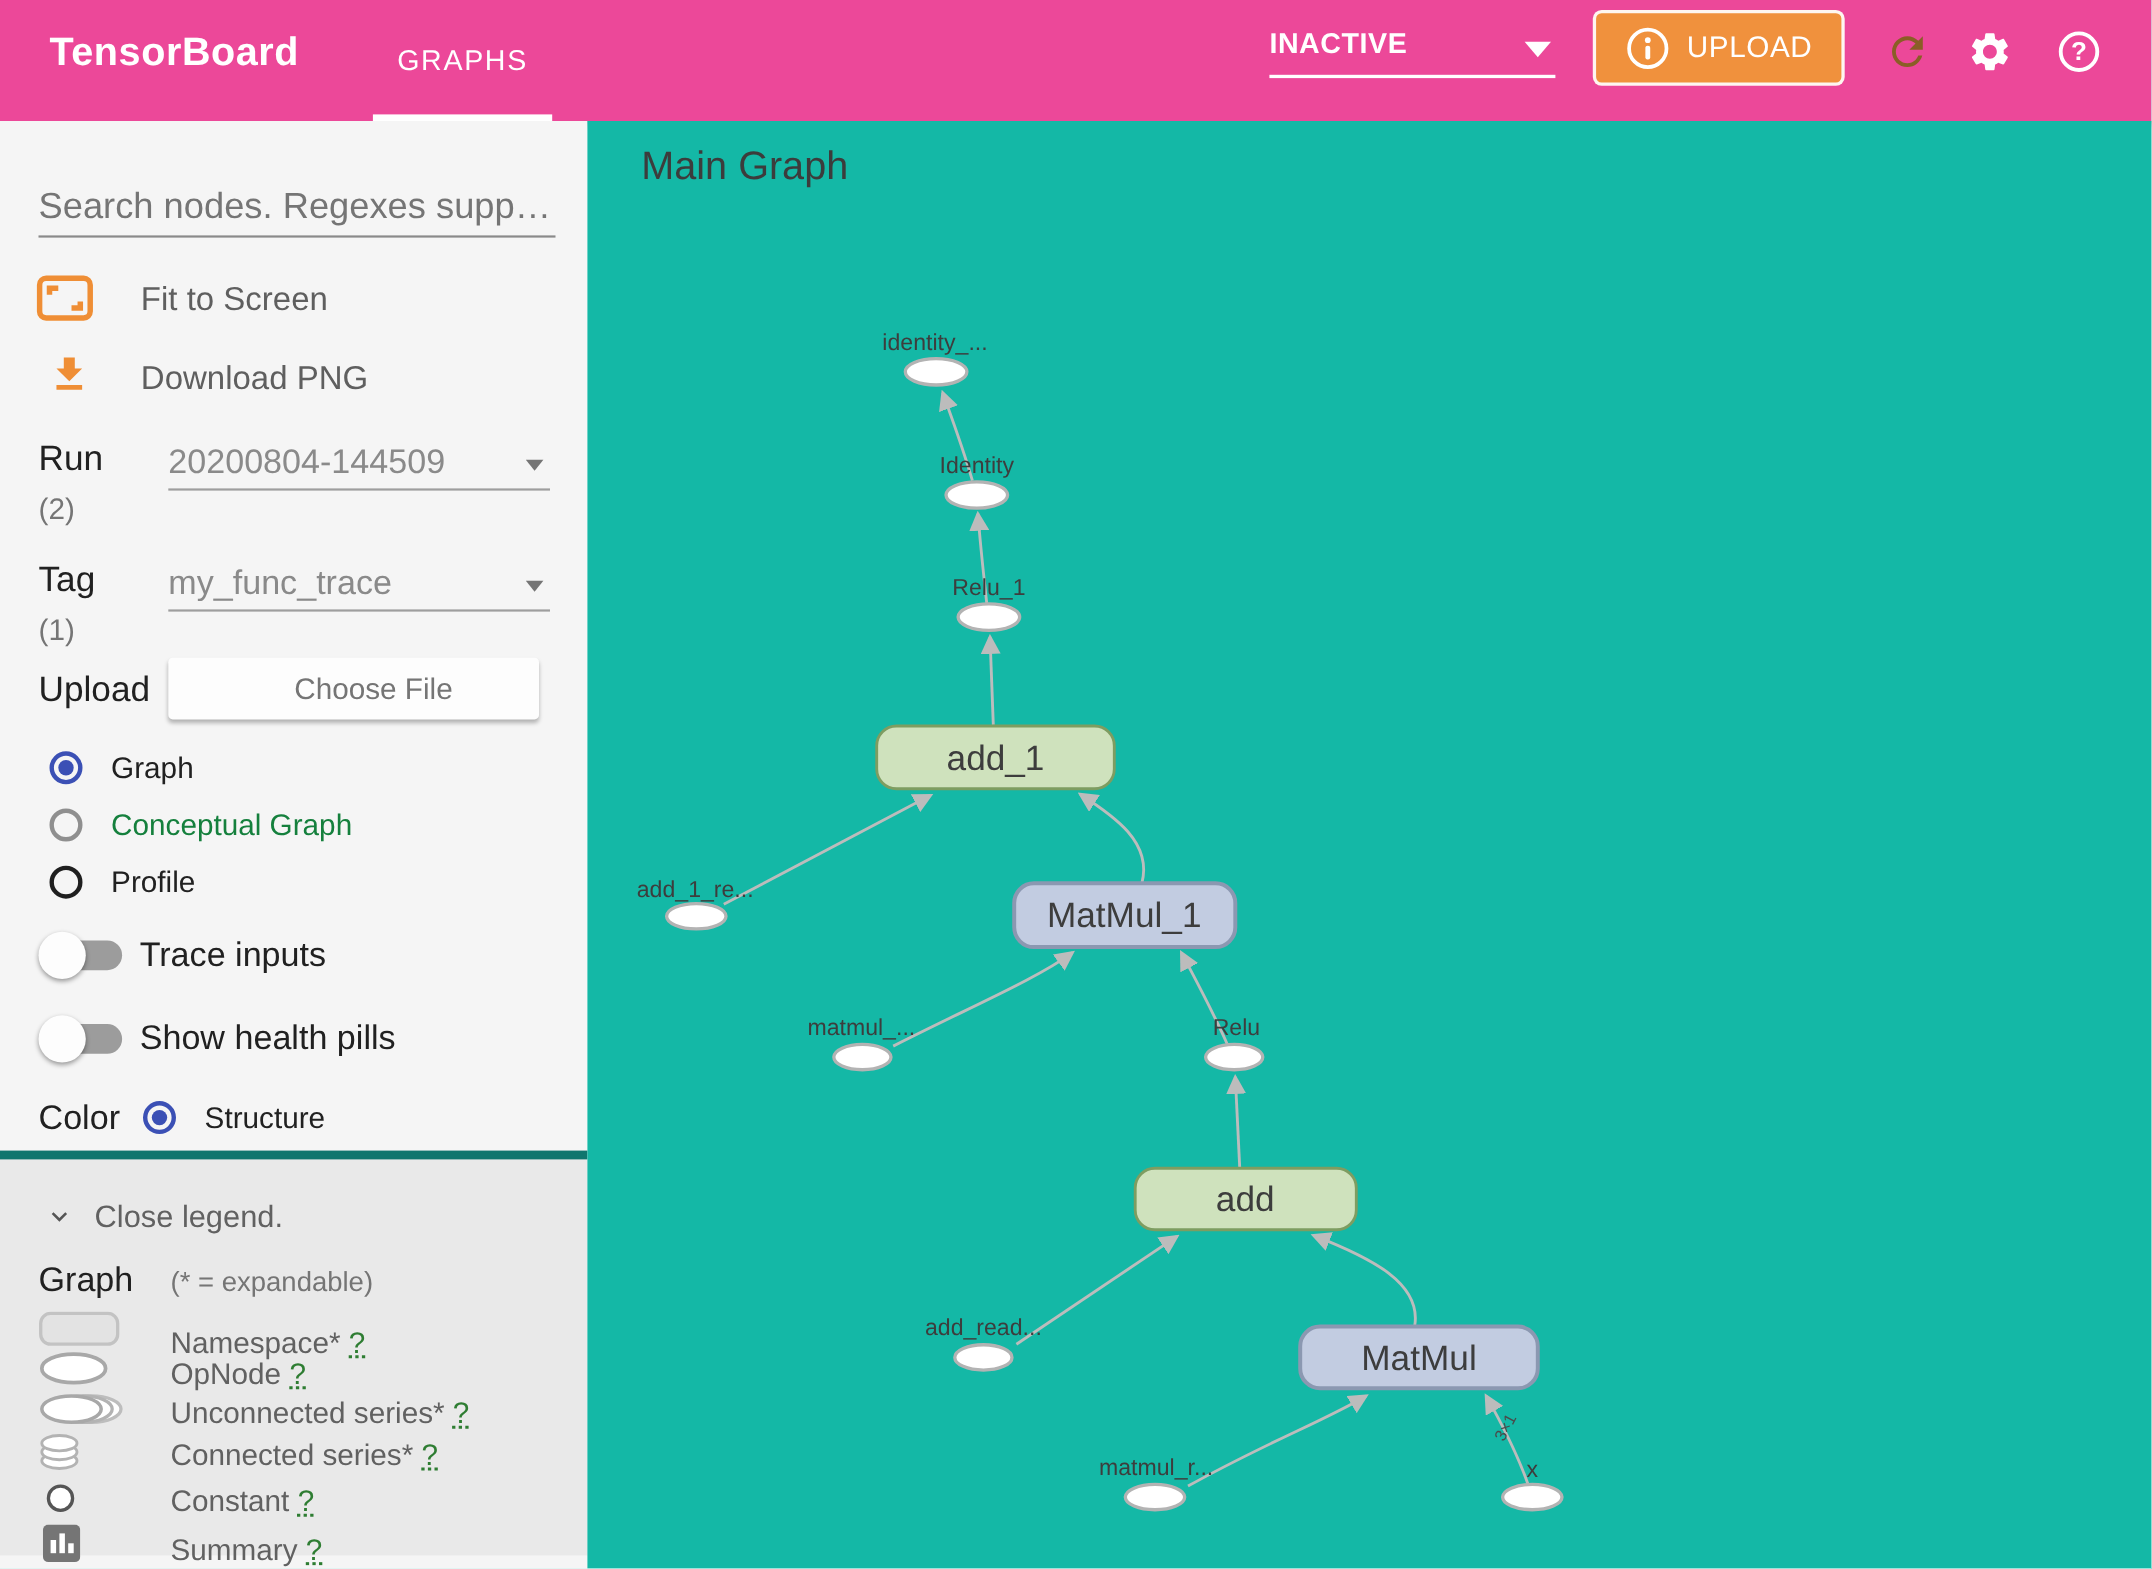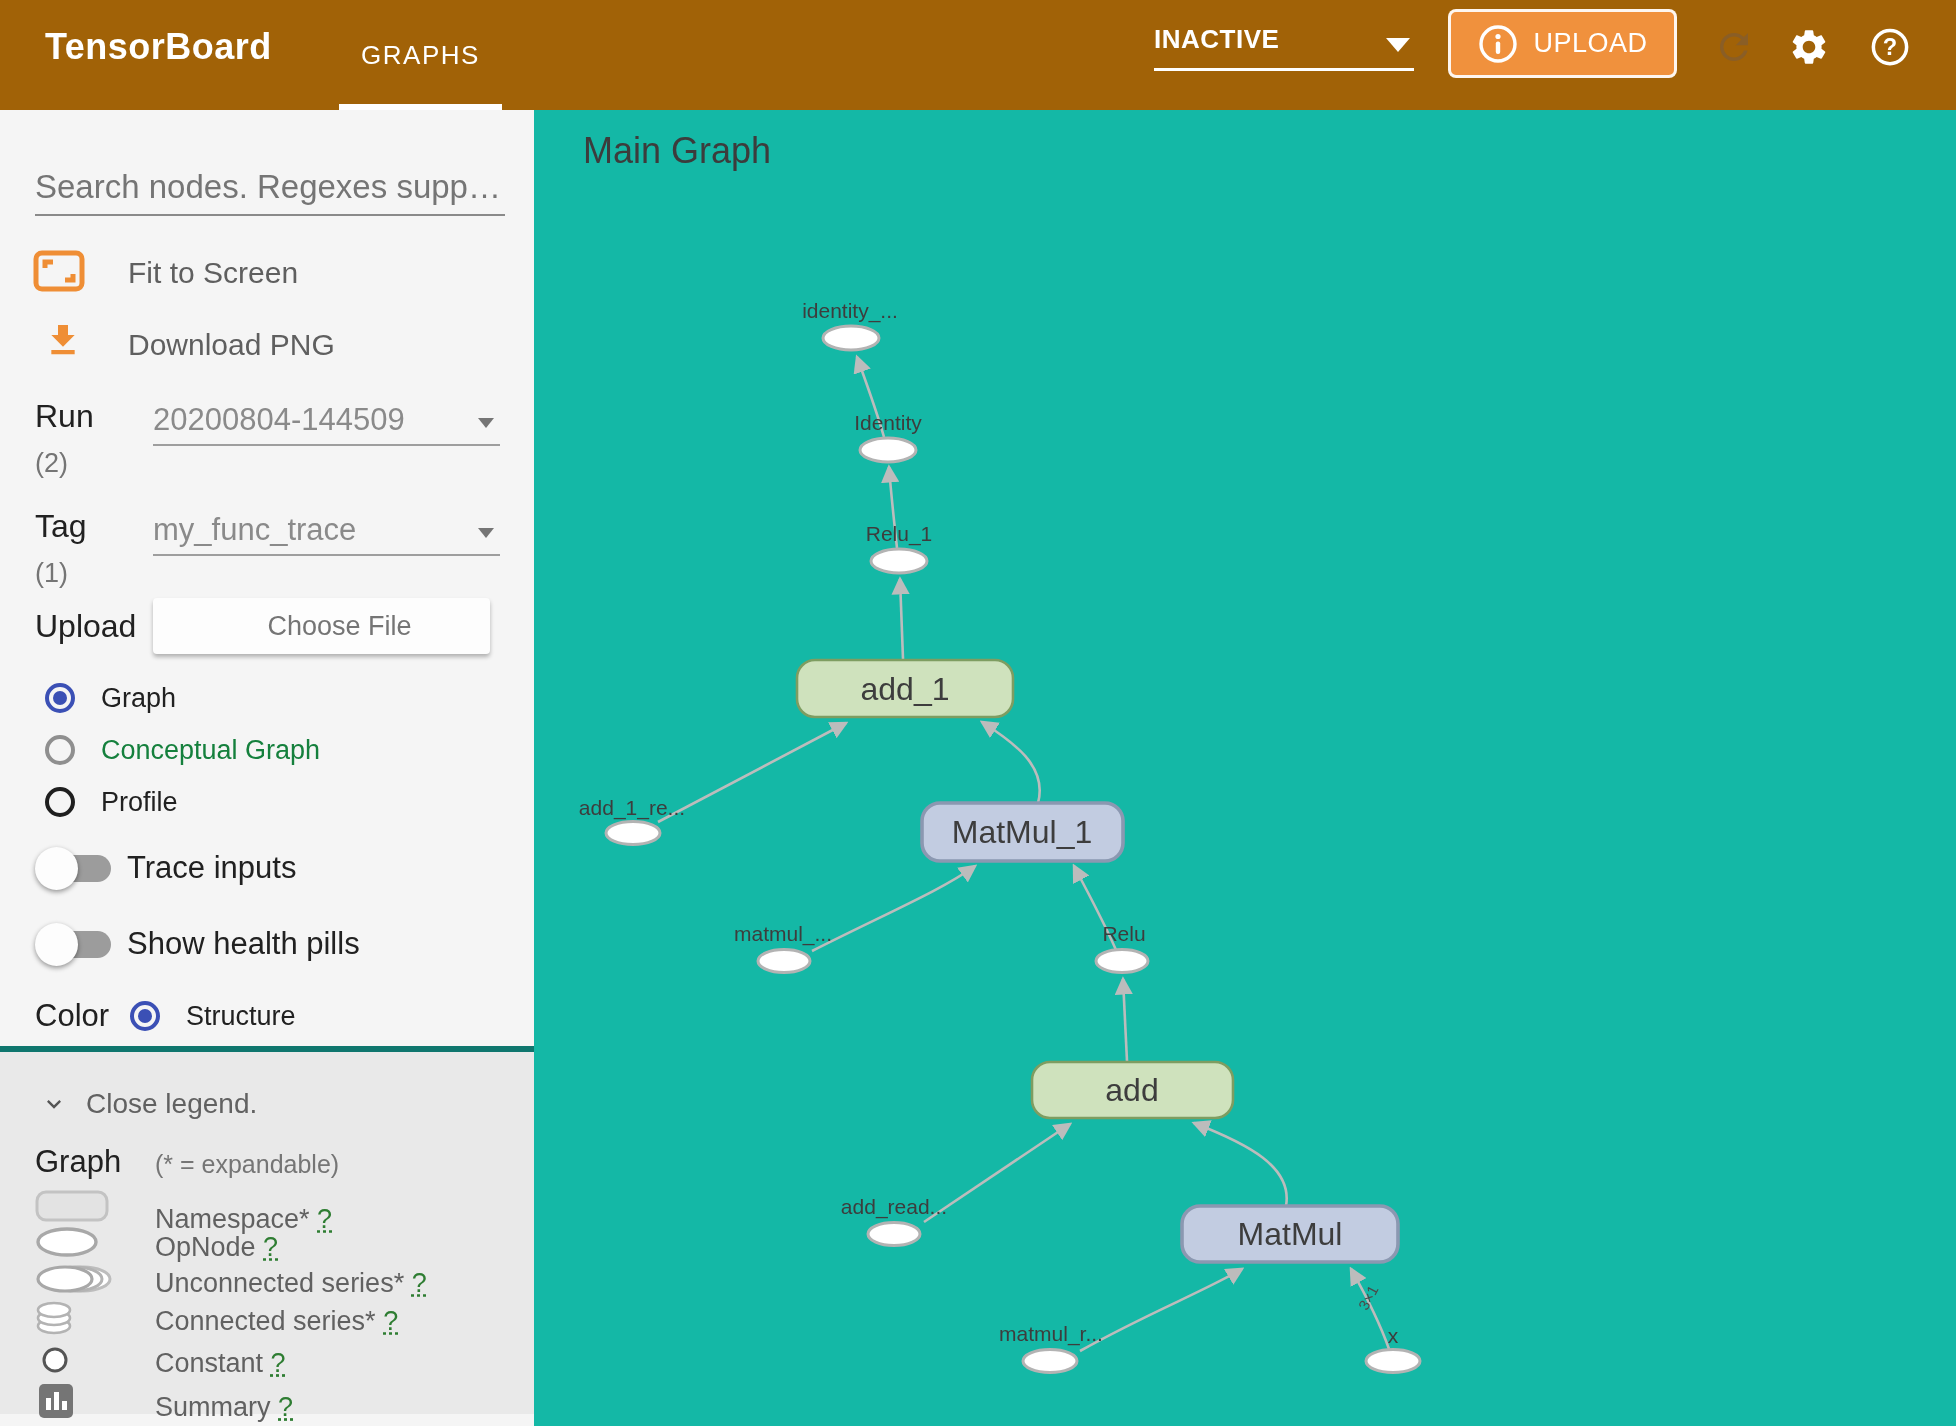--- a/index.html
+++ b/index.html
@@ -2,21 +2,21 @@
 <html><head>
 <meta charset="utf-8">
 <style>
   * { margin:0; padding:0; box-sizing:border-box; }
   html,body { width:1956px; height:1426px; overflow:hidden; background:#fff;
               font-family:"Liberation Sans", sans-serif; }
   .app { position:relative; width:1956px; height:1426px; }
 
   
   .header { position:absolute; left:0; top:0; width:1956px; height:110px;
-            background:#a16207; z-index:5; }
+            background:#ec4899; z-index:5; }
   .logo { position:absolute; left:45px; top:26px; font-size:36px; font-weight:700;
           color:#fff; letter-spacing:0.5px; }
   .tab { position:absolute; left:339px; top:0; width:163px; height:110px;
          display:flex; align-items:center; justify-content:center;
          color:#fff; font-size:26px; font-weight:500; letter-spacing:1.5px; cursor:pointer; }
   .tab-underline { position:absolute; left:339px; bottom:0; width:163px; height:6px;
                    background:#fff; }
   .status-select { position:absolute; left:1154px; top:24px; width:260px; height:50px;
                    color:#fff; cursor:pointer; }
   .status-select .value { font-size:26px; font-weight:600; letter-spacing:0.5px; }
@@ -64,21 +64,21 @@
   .radio-lbl.grey { color:#15803d; }
   .toggle { position:absolute; left:35px; width:78px; height:44px; cursor:pointer; }
   .toggle .track { position:absolute; left:2px; top:9px; width:74px; height:27px;
                    border-radius:14px; background:#9c9c9c; }
   .toggle .thumb { position:absolute; left:0; top:1px; width:43px; height:43px; border-radius:50%;
                    background:#fdfdfd; box-shadow:0 2px 5px rgba(0,0,0,0.4); }
   .toggle-lbl { position:absolute; left:127px; font-size:31px; color:#212121;text-align:center; }
 
   
   .legend { position:absolute; left:0; top:936px; width:534px; height:368px;
-            background:#e9e9e9; border-top:6px solid #0f766e; }
+            background:#e9e9e9; border-top:8px solid #0f766e; }
   .close-legend { position:absolute; left:40px; top:36px; display:flex; align-items:center; gap:18px;
                   color:#616161; font-size:28px; cursor:pointer; }
   .legend-head { position:absolute; left:35px; top:92px; font-size:31px; color:#212121; }
   .legend-note { position:absolute; left:155px; top:98px; font-size:25px; color:#757575; }
   .li-label { position:absolute; left:155px; font-size:27px; color:#616161; }
   .help-link { color:#2e7d32; text-decoration:underline; text-decoration-style:dotted; cursor:pointer; }
   .li-icon { position:absolute; }
 
   
   .main { position:absolute; left:534px; top:0; width:1422px; height:1316px; background:#14b8a6; }

